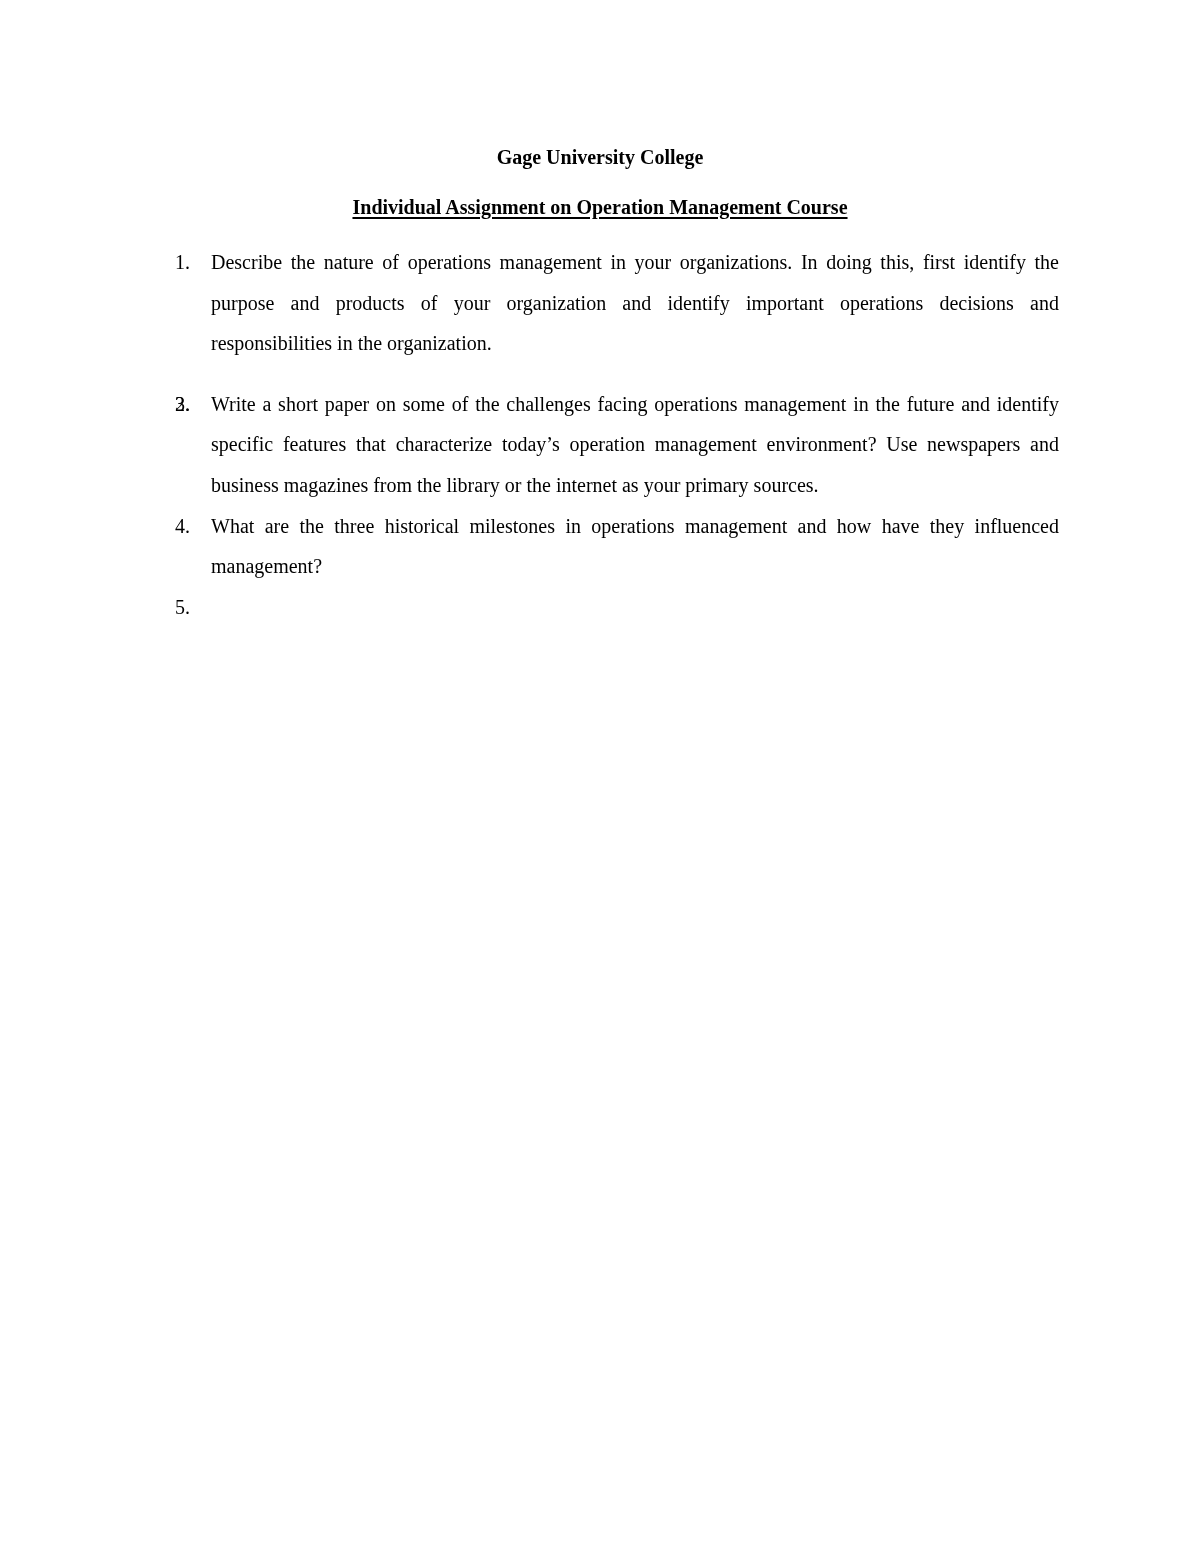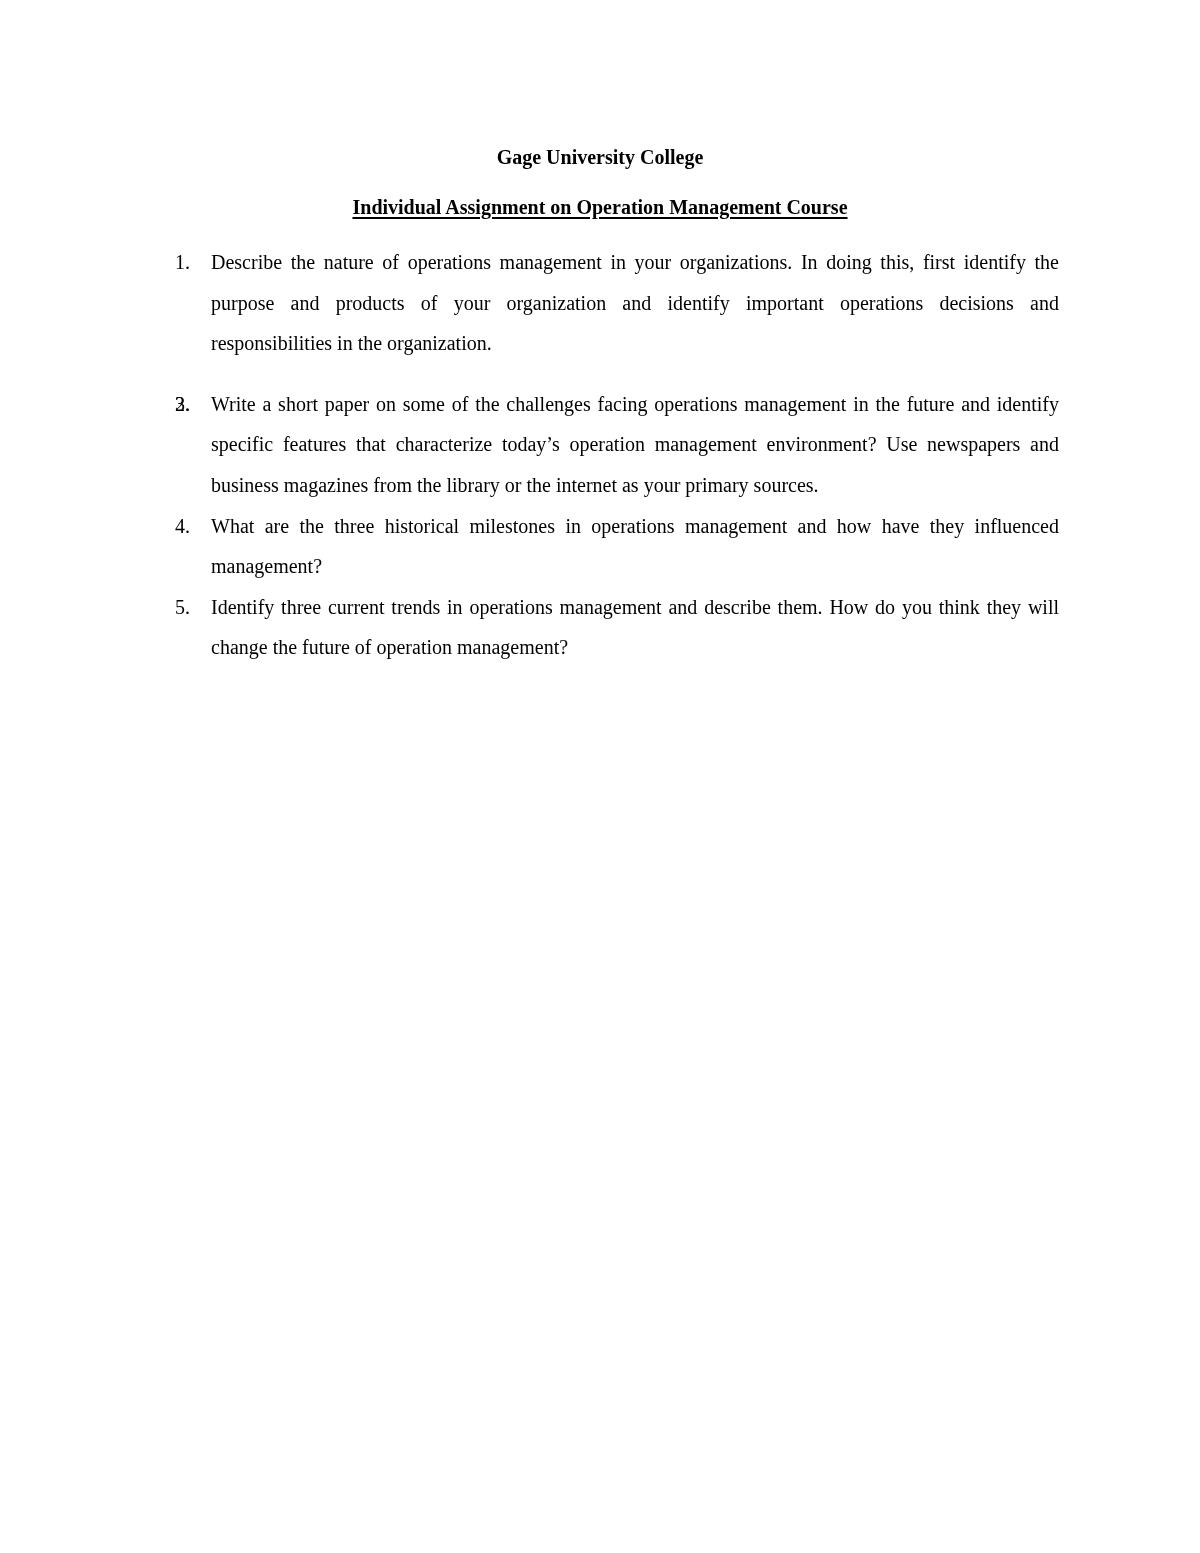--- a/index.html
+++ b/index.html
@@ -92,16 +92,15 @@
     <li class="question">
       <span class="num">3.</span>
       <span>Write a short paper on some of the challenges facing operations management in the future and identify specific features that characterize today’s operation management environment? Use newspapers and business magazines from the library or the internet as your primary sources.</span>
     </li>
     <li class="question">
       <span class="num">4.</span>
       <span>What are the three historical milestones in operations management and how have they influenced management?</span>
     </li>
     <li class="question">
       <span class="num">5.</span>
-      <span>Identify three current trends in operations management and describe them. How do you think they will change the future of operation management?</span>
     </li>
   </ol>
 </div>
 
 </body></html>

